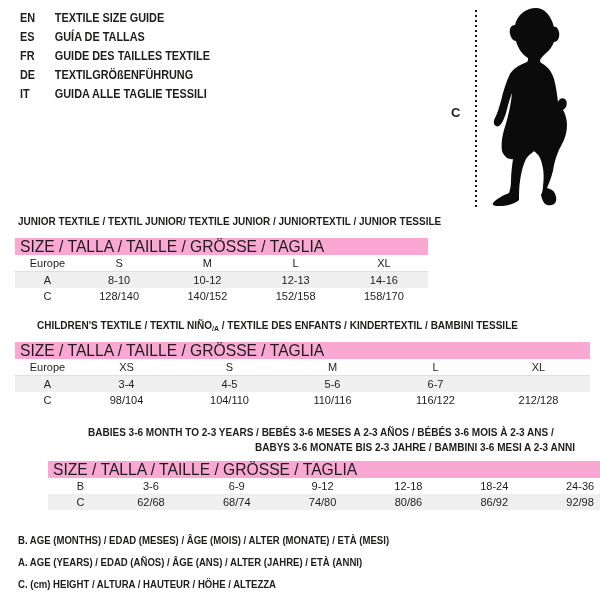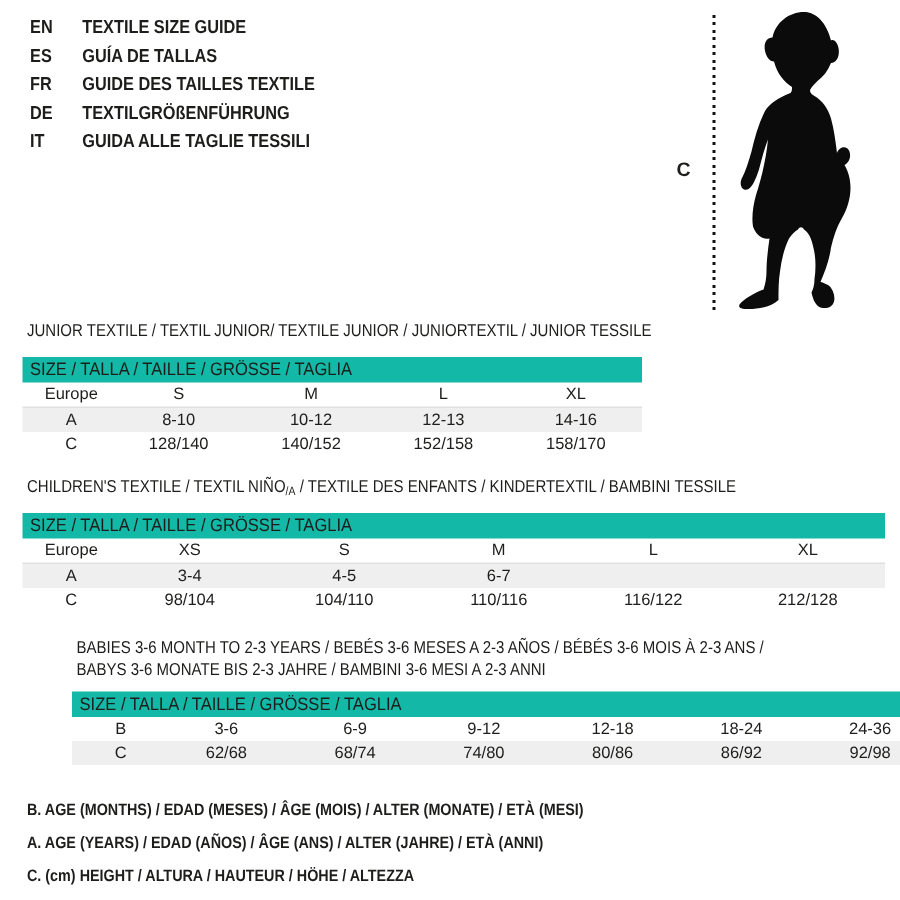--- a/index.html
+++ b/index.html
@@ -19,25 +19,25 @@
   
   .figure-line {
     position:absolute; left:475px; top:10px; width:2px; height:198px;
     background-image:repeating-linear-gradient(to bottom,#121212 0 2px,transparent 2px 5px);
   }
   .figure-label { position:absolute; left:451px; top:105px; font-weight:bold; font-size:13px; }
   .baby-svg { position:absolute; left:483px; top:6px; }
 
   
   .section { position:absolute; left:15px; }
-  .sec-title { margin-left:3px; font-weight:normal; font-size:11.5px; line-height:15px; height:15px; }
+  .sec-title { margin-left:3px; font-weight:bold; font-size:11.5px; line-height:15px; height:15px;text-align:right; }
   .sub { font-size:8px; vertical-align:-2px; }
   .table { margin-top:9px; }
   .section-babies .table { margin-top:6px; }
-  .size-bar { background:#14b8a6; height:17px; line-height:17px; padding-left:5px; font-size:12px; }
+  .size-bar { background:#f9a8d4; height:17px; line-height:17px; padding-left:5px; font-size:17px; }
   .trow { display:grid; height:16px; line-height:16px; font-size:11px; }
   .trow.shaded { background:#efefef; }
   .trow.sep { border-bottom:1px solid #e0e0e0; }
   .tlabel { padding-left:5px; text-align:center; }
   .tcell { text-align:center; }
 
   
   .legend { position:absolute; left:18px; top:529px; }
   .legend-line { height:22px; line-height:22px; font-weight:bold; font-size:11px; }
 </style>
@@ -156,20 +156,21 @@
           <span class="tcell">XS</span>
           <span class="tcell">S</span>
           <span class="tcell">M</span>
           <span class="tcell">L</span>
           <span class="tcell">XL</span>
         </div>
         <div class="trow shaded" style="grid-template-columns: 60px repeat(5, 1fr);">
           <span class="tlabel">A</span>
           <span class="tcell">3-4</span>
           <span class="tcell">4-5</span>
+          <span class="tcell">5-6</span>
           <span class="tcell">6-7</span>
         </div>
         <div class="trow" style="grid-template-columns: 60px repeat(5, 1fr);">
           <span class="tlabel">C</span>
           <span class="tcell">98/104</span>
           <span class="tcell">104/110</span>
           <span class="tcell">110/116</span>
           <span class="tcell">116/122</span>
           <span class="tcell">212/128</span>
         </div>

